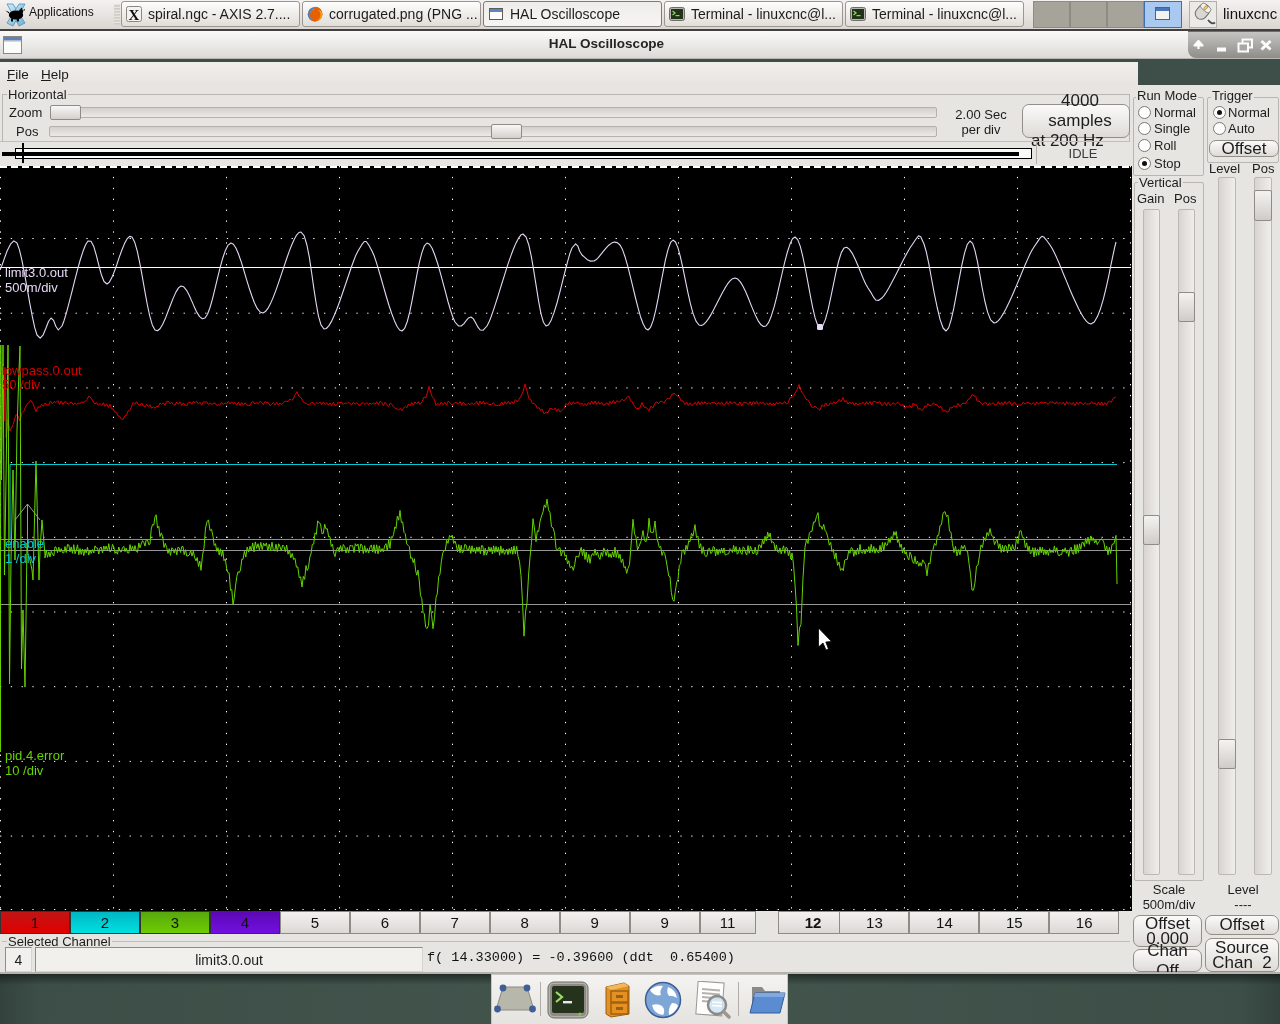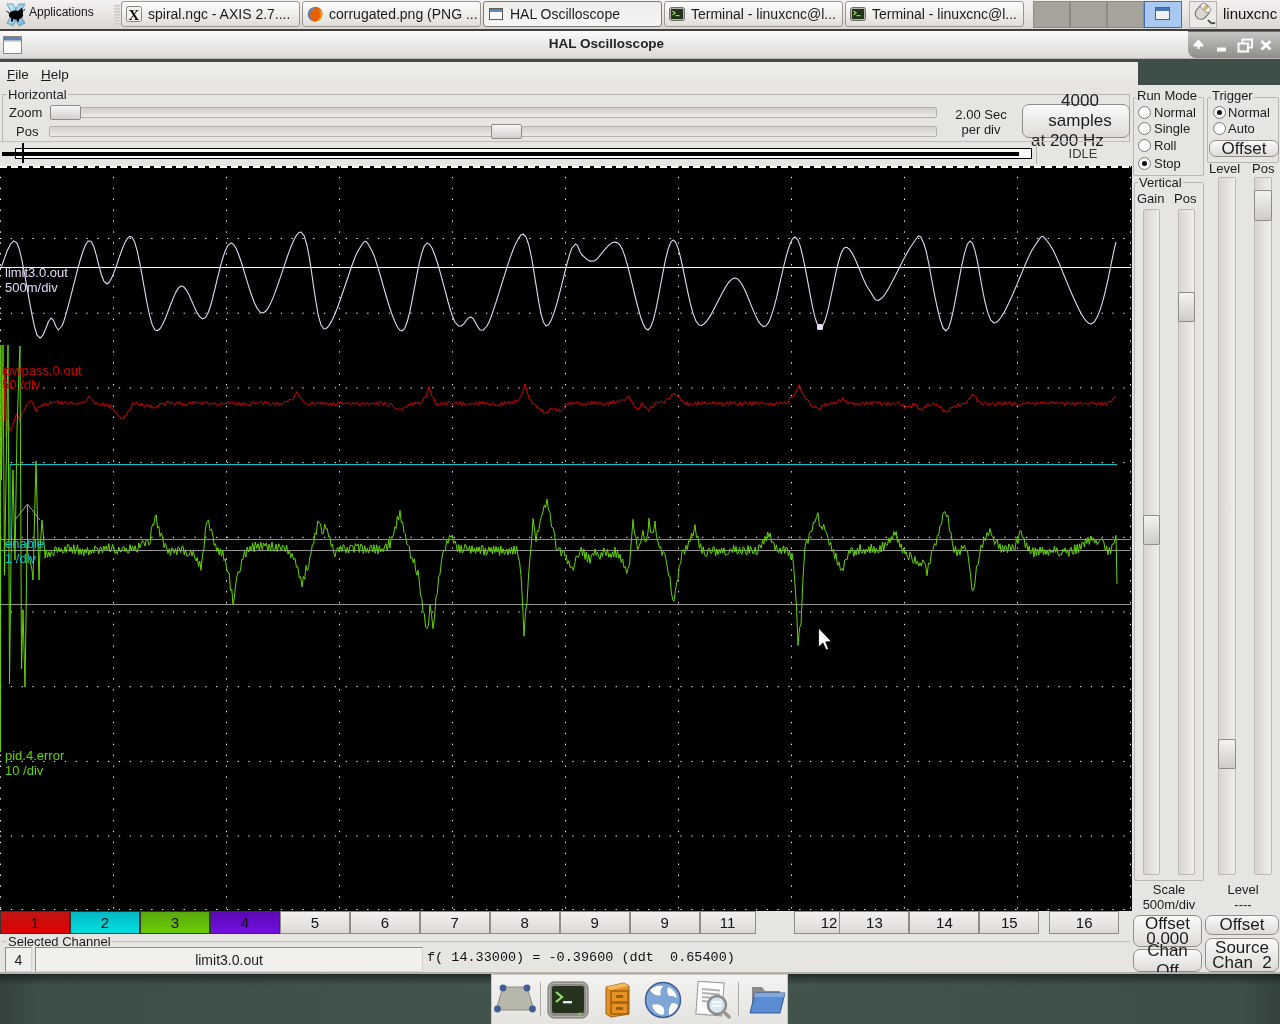--- a/index.html
+++ b/index.html
@@ -221,24 +221,24 @@
 <div class="chanbtn" style="left:70.0px;width:70.0px;background:linear-gradient(#00b7c4,#00e0e0);border-color:#333;">2</div>
 <div class="chanbtn" style="left:139.9px;width:70.0px;background:linear-gradient(#58a80e,#6ecc00);border-color:#333;">3</div>
 <div class="chanbtn" style="left:209.9px;width:70.0px;background:linear-gradient(#5c08b4,#7210e0);border-color:#333;">4</div>
 <div class="chanbtn" style="left:279.8px;width:70.0px;background:linear-gradient(#f3f1ef,#dcd9d5);">5</div>
 <div class="chanbtn" style="left:349.8px;width:70.0px;background:linear-gradient(#f3f1ef,#dcd9d5);">6</div>
 <div class="chanbtn" style="left:419.7px;width:70.0px;background:linear-gradient(#f3f1ef,#dcd9d5);">7</div>
 <div class="chanbtn" style="left:489.7px;width:70.0px;background:linear-gradient(#f3f1ef,#dcd9d5);">8</div>
 <div class="chanbtn" style="left:559.6px;width:70.0px;background:linear-gradient(#f3f1ef,#dcd9d5);">9</div>
 <div class="chanbtn" style="left:629.6px;width:70.0px;background:linear-gradient(#f3f1ef,#dcd9d5);">9</div>
 <div class="chanbtn" style="left:699.5px;width:56px;background:linear-gradient(#f3f1ef,#dcd9d5);">11</div>
-<div class="chanbtn" style="left:794px;width:70.0px;background:linear-gradient(#f3f1ef,#dcd9d5);">12</div>
+<div class="chanbtn" style="left:778px;width:70.0px;background:linear-gradient(#f3f1ef,#dcd9d5);font-weight:bold;">12</div>
 <div class="chanbtn" style="left:839.4px;width:70.0px;background:linear-gradient(#f3f1ef,#dcd9d5);">13</div>
 <div class="chanbtn" style="left:909.4px;width:70.0px;background:linear-gradient(#f3f1ef,#dcd9d5);">14</div>
-<div class="chanbtn" style="left:979.3px;width:60px;background:linear-gradient(#f3f1ef,#dcd9d5);">15</div>
+<div class="chanbtn" style="left:979.3px;width:70.0px;background:linear-gradient(#f3f1ef,#dcd9d5);">15</div>
 <div class="chanbtn" style="left:1049.2px;width:70.0px;background:linear-gradient(#f3f1ef,#dcd9d5);">16</div>
 <div class="abs" style="left:2px;top:941px;width:1128px;height:1px;background:#c2bfba"></div>
 <div class="flabel" style="left:7px;top:935px">Selected Channel</div>
 <div class="inset" style="left:5px;top:947px;width:27px;height:25px">4</div>
 <div class="inset" style="left:35px;top:947px;width:388px;height:25px">limit3.0.out</div>
 <div class="abs" style="left:427px;top:950px;font-family:'Liberation Mono',monospace;font-size:13.5px;color:#111;white-space:pre">f( 14.33000) = -0.39600 (ddt  0.65400)</div>
 <div class="frame" style="left:1133px;top:97px;width:71px;height:79px"></div>
 <div class="flabel" style="left:1136px;top:89px">Run Mode</div>
 <div class="radio" style="left:1138px;top:105.5px"></div>
 <div class="lbl" style="left:1154px;top:104.5px">Normal</div>

